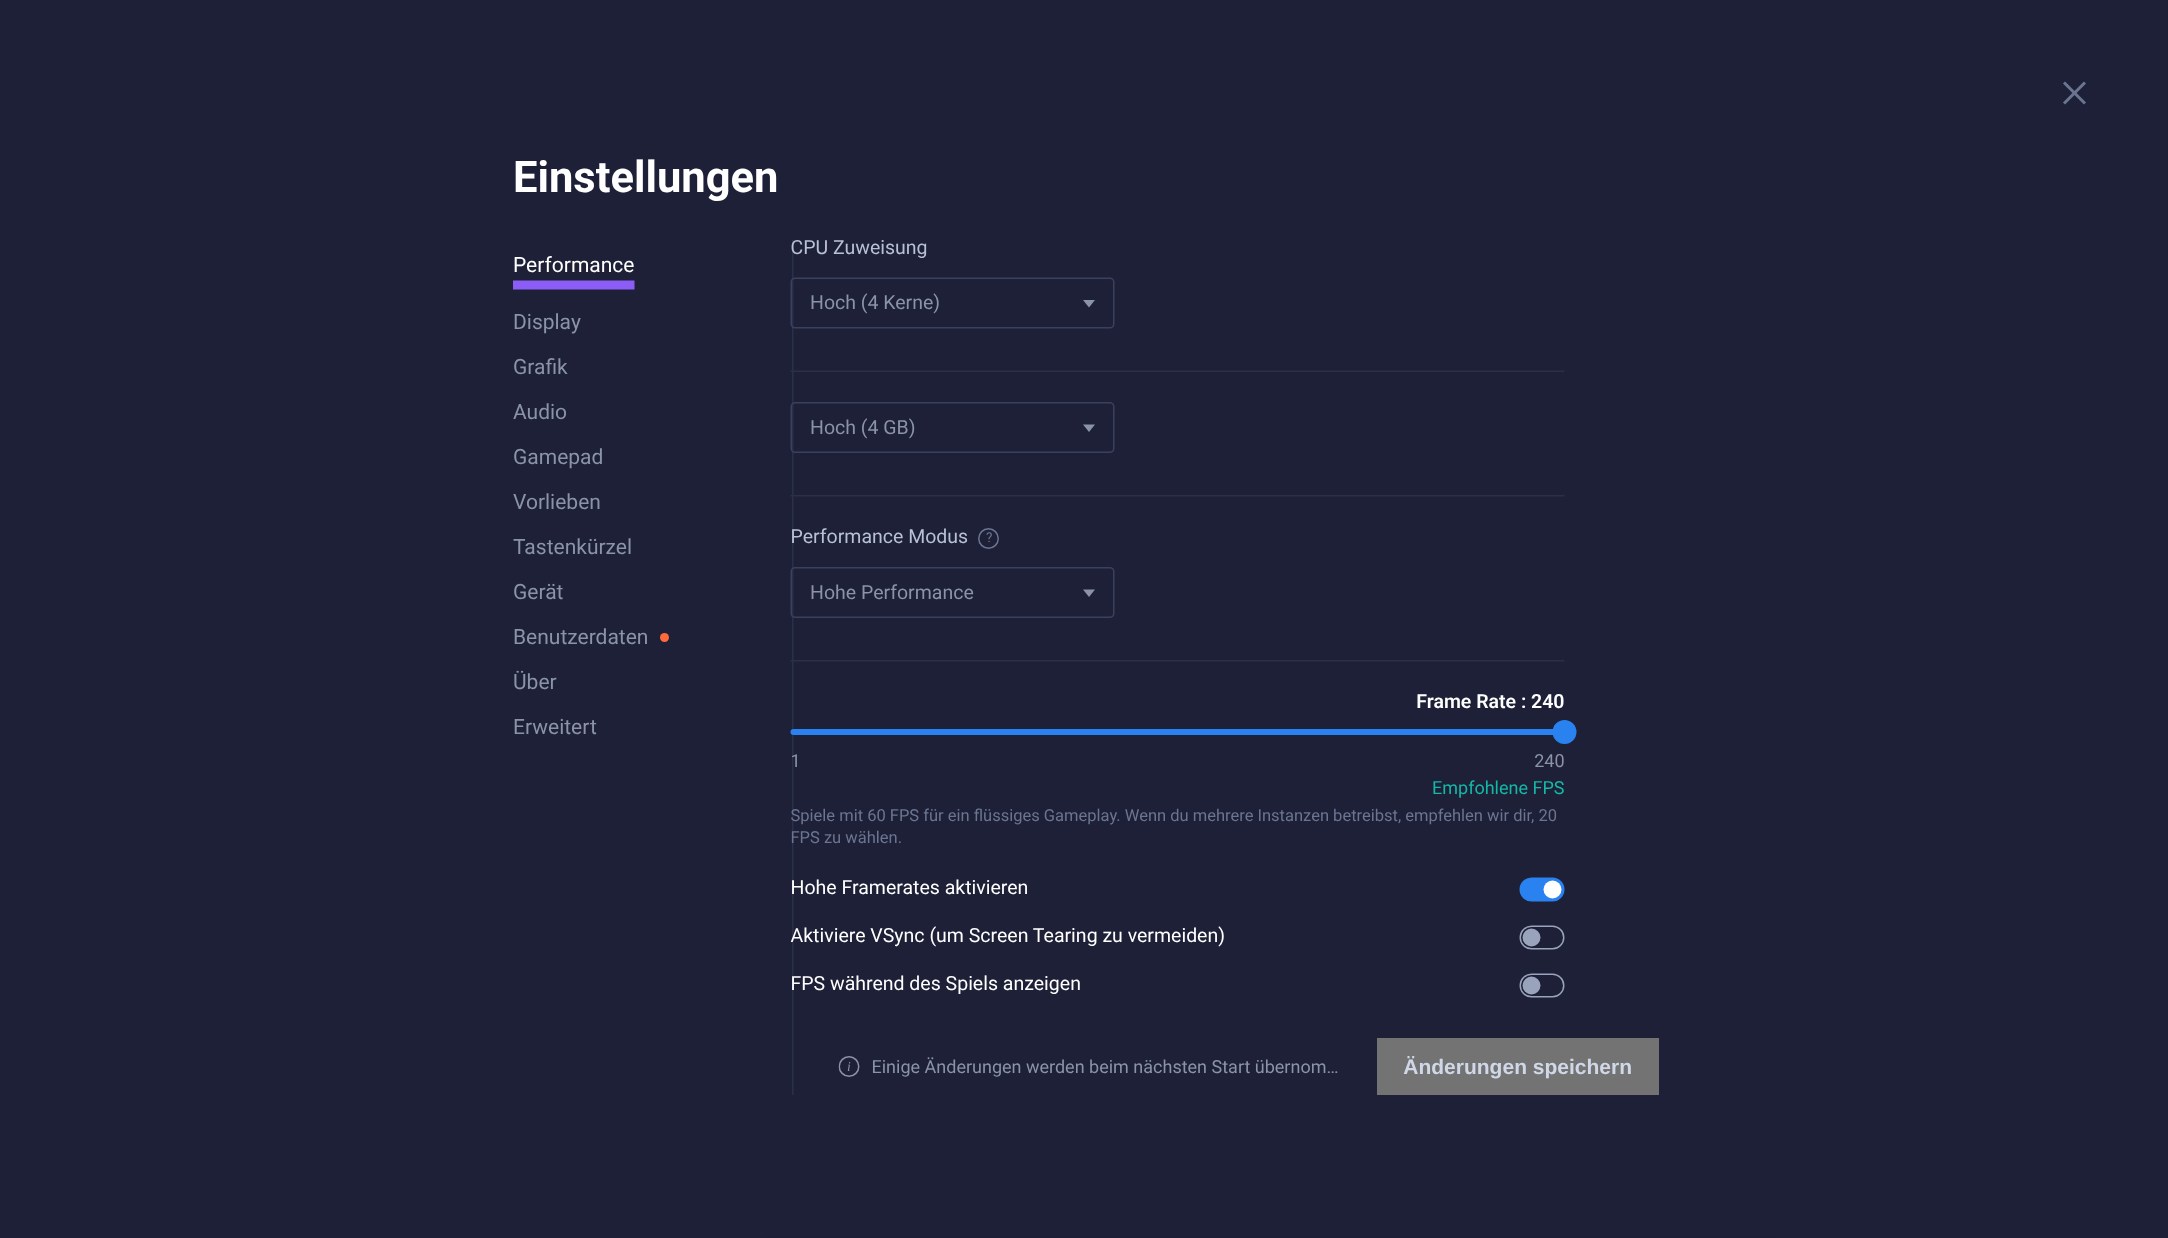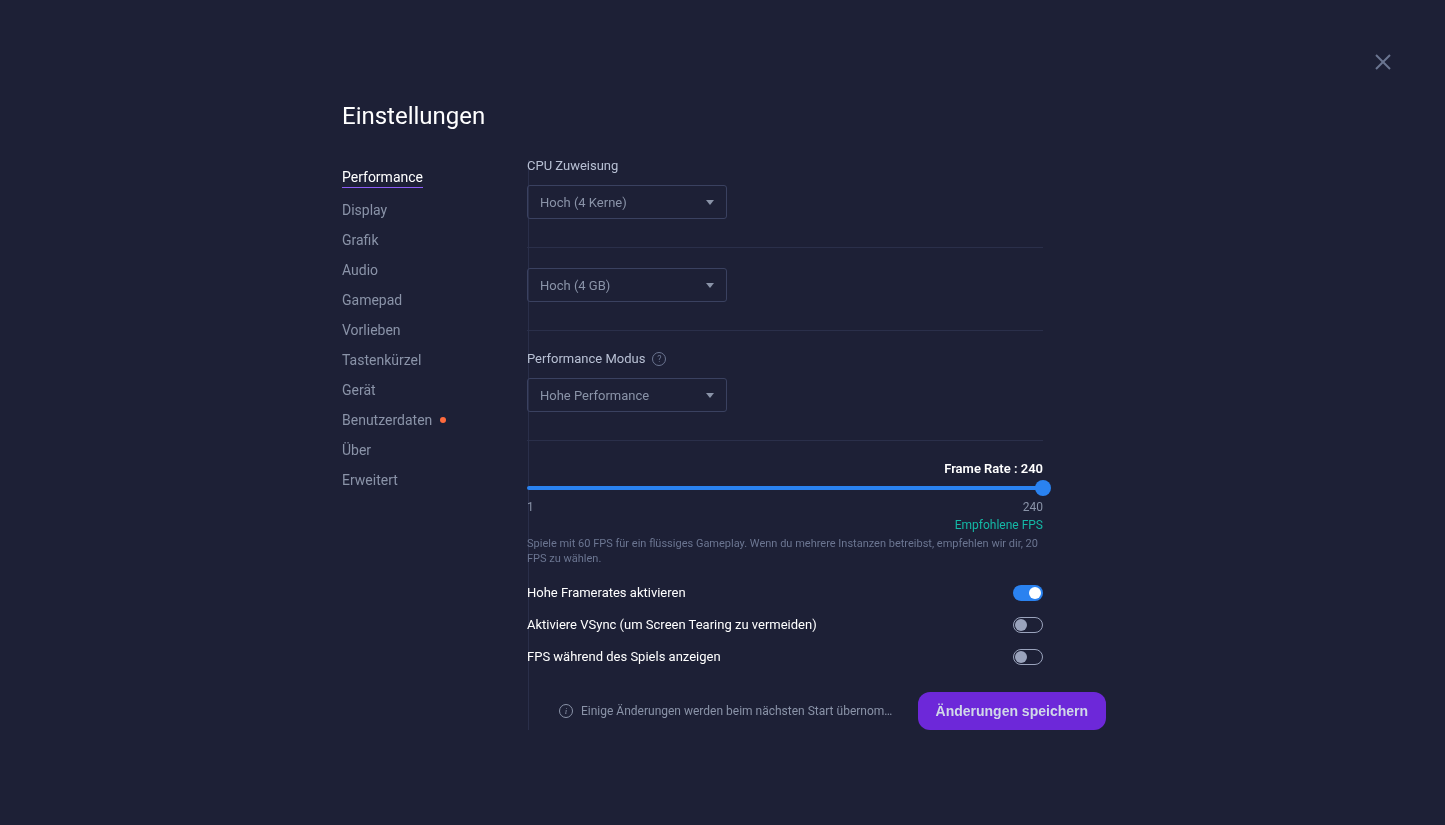--- a/index.html
+++ b/index.html
@@ -21,22 +21,22 @@
     height: 20px;
     cursor: pointer;
     color: #6b7591;
   }
   .close-btn svg { width: 100%; height: 100%; }
 
   .page-title {
     position: absolute;
     top: 102px;
     left: 342px;
-    font-size: 24px;
-    font-weight: 400;
+    font-size: 29px;
+    font-weight: 700;
     color: #ffffff;
   }
 
   .sidebar {
     position: absolute;
     top: 162px;
     left: 342px;
     width: 170px;
   }
   .sidebar-item {
@@ -44,21 +44,21 @@
     color: #8a93a8;
     padding: 7px 0;
     cursor: pointer;
     display: flex;
     align-items: center;
   }
   .sidebar-item.active {
     color: #ffffff;
   }
   .sidebar-item.active .sidebar-label {
-    border-bottom: 1px solid #8b5cf6;
+    border-bottom: 6px solid #8b5cf6;
     padding-bottom: 2px;
   }
   .dot-indicator {
     width: 6px;
     height: 6px;
     background: #ff6a3d;
     border-radius: 50%;
     margin-left: 8px;
   }
 
@@ -93,21 +93,21 @@
     border: 1px solid #6b7591;
     border-radius: 50%;
     margin-left: 7px;
     align-items: center;
     justify-content: center;
     font-size: 9px;
     color: #6b7591;
   }
 
   .select {
-    width: 200px;
+    width: 216px;
     height: 34px;
     border: 1px solid #3a4160;
     border-radius: 3px;
     background: transparent;
     display: flex;
     align-items: center;
     justify-content: space-between;
     padding: 4px 12px;
     cursor: pointer;
   }
@@ -231,24 +231,24 @@
     margin-right: 8px;
     display: inline-flex;
     align-items: center;
     justify-content: center;
     font-size: 9px;
     color: #8a93a8;
     font-style: italic;
     font-family: Georgia, serif;
   }
   .save-btn {
-    background: #6d28d9;
+    background: #737373;
     color: #d0d8e8;
     border: none;
-    border-radius: 12px;
+    border-radius: 0;
     padding: 11px 18px;
     font-size: 14px;
     font-weight: 600;
     cursor: pointer;
   }
 </style>
 </head>
 <body>
 
 <div class="close-btn">

